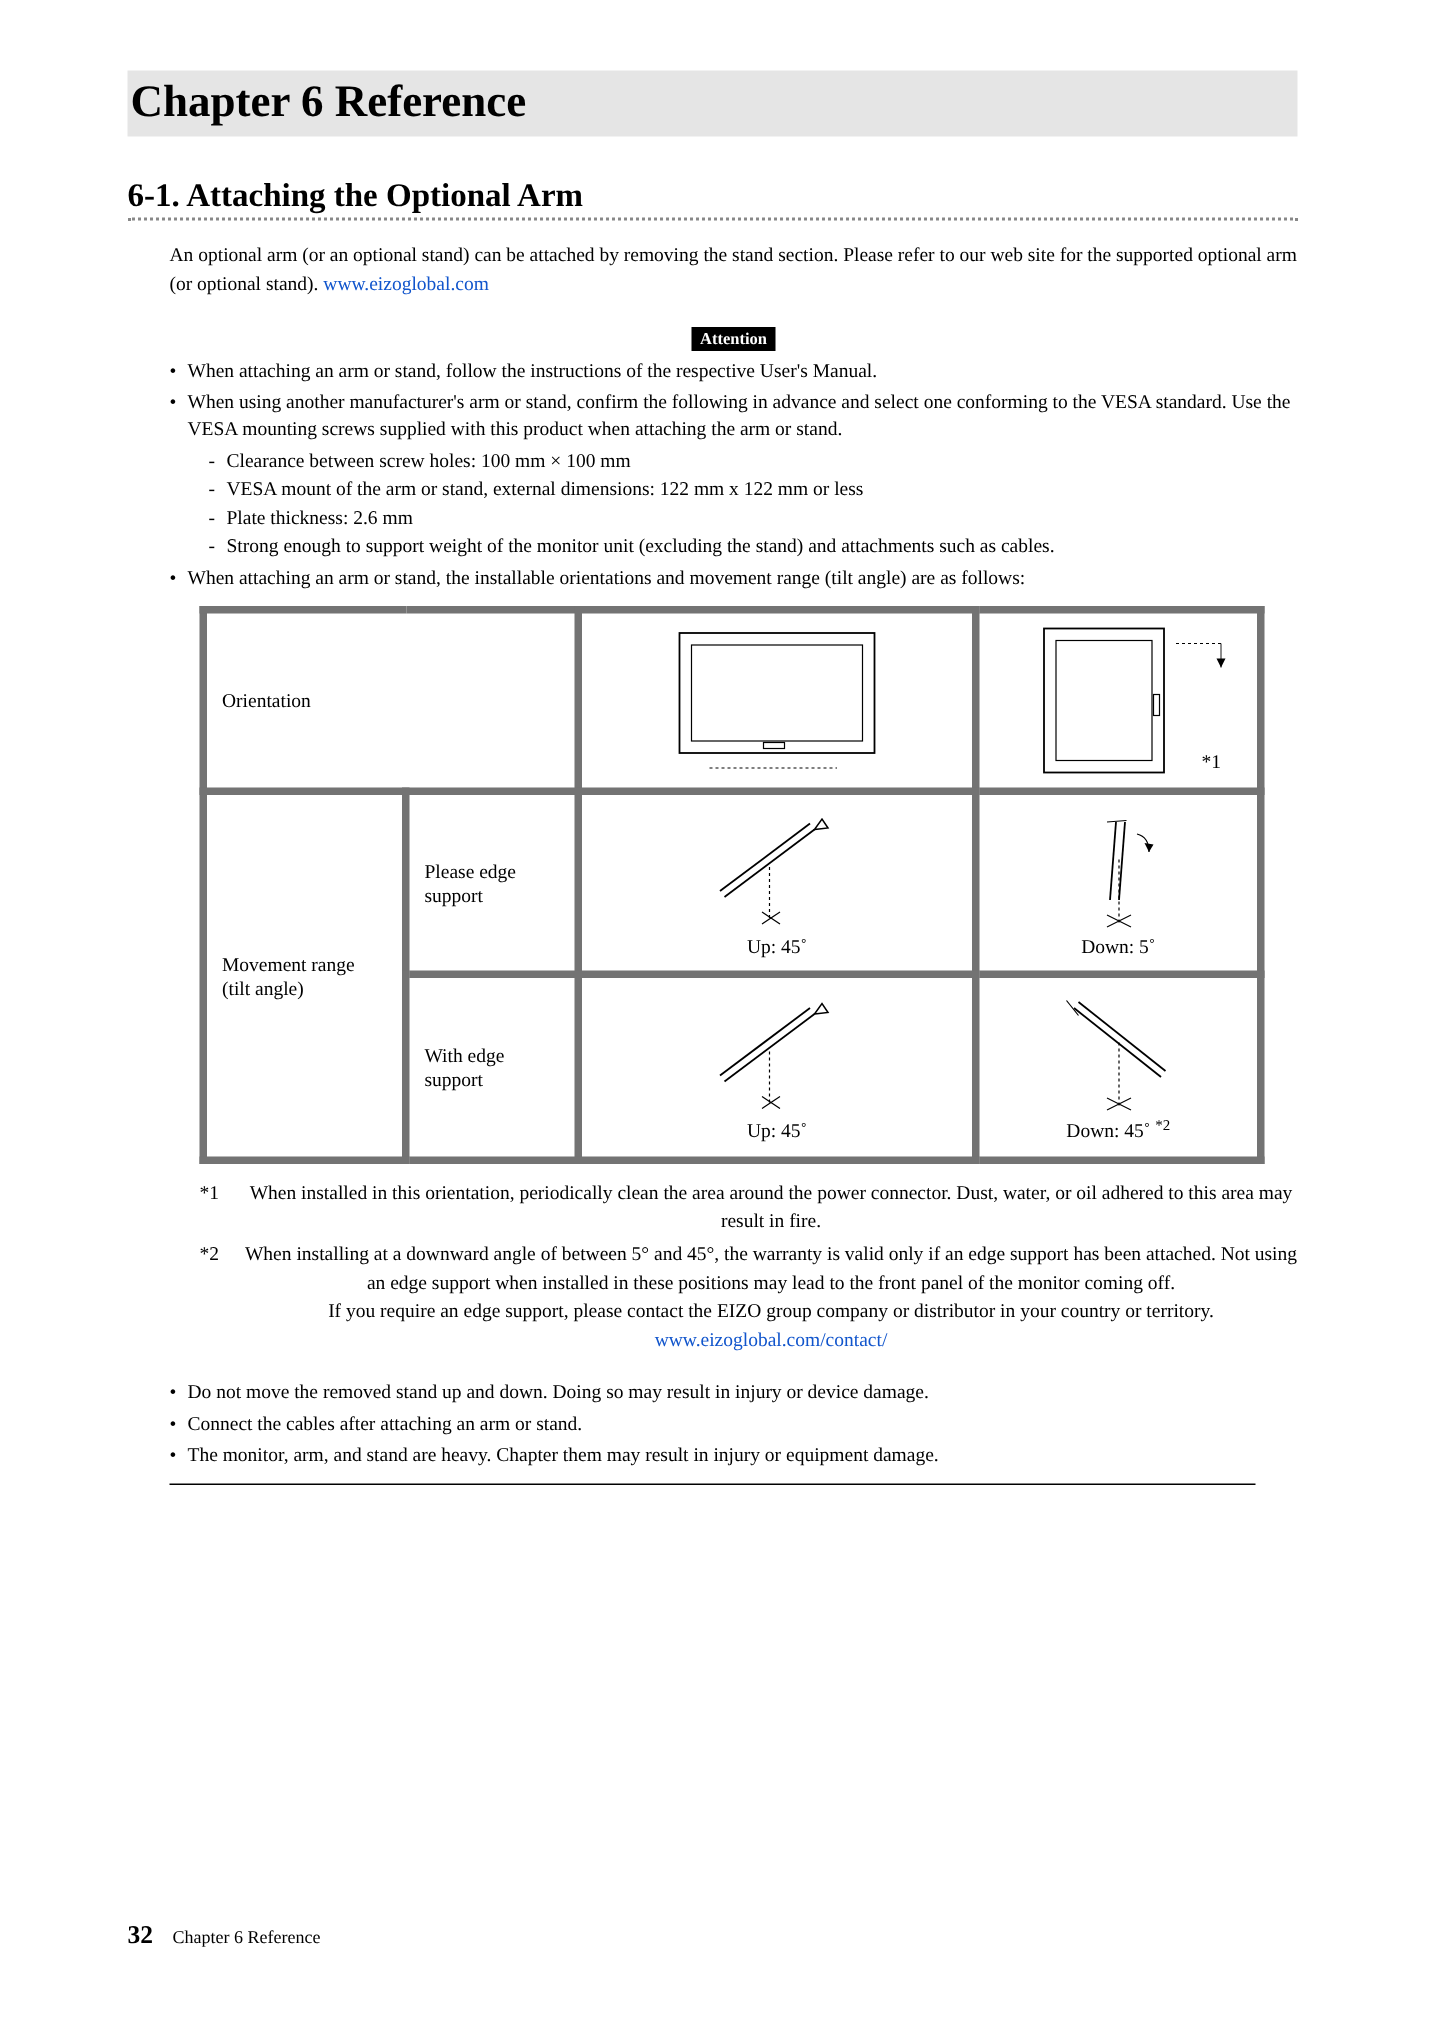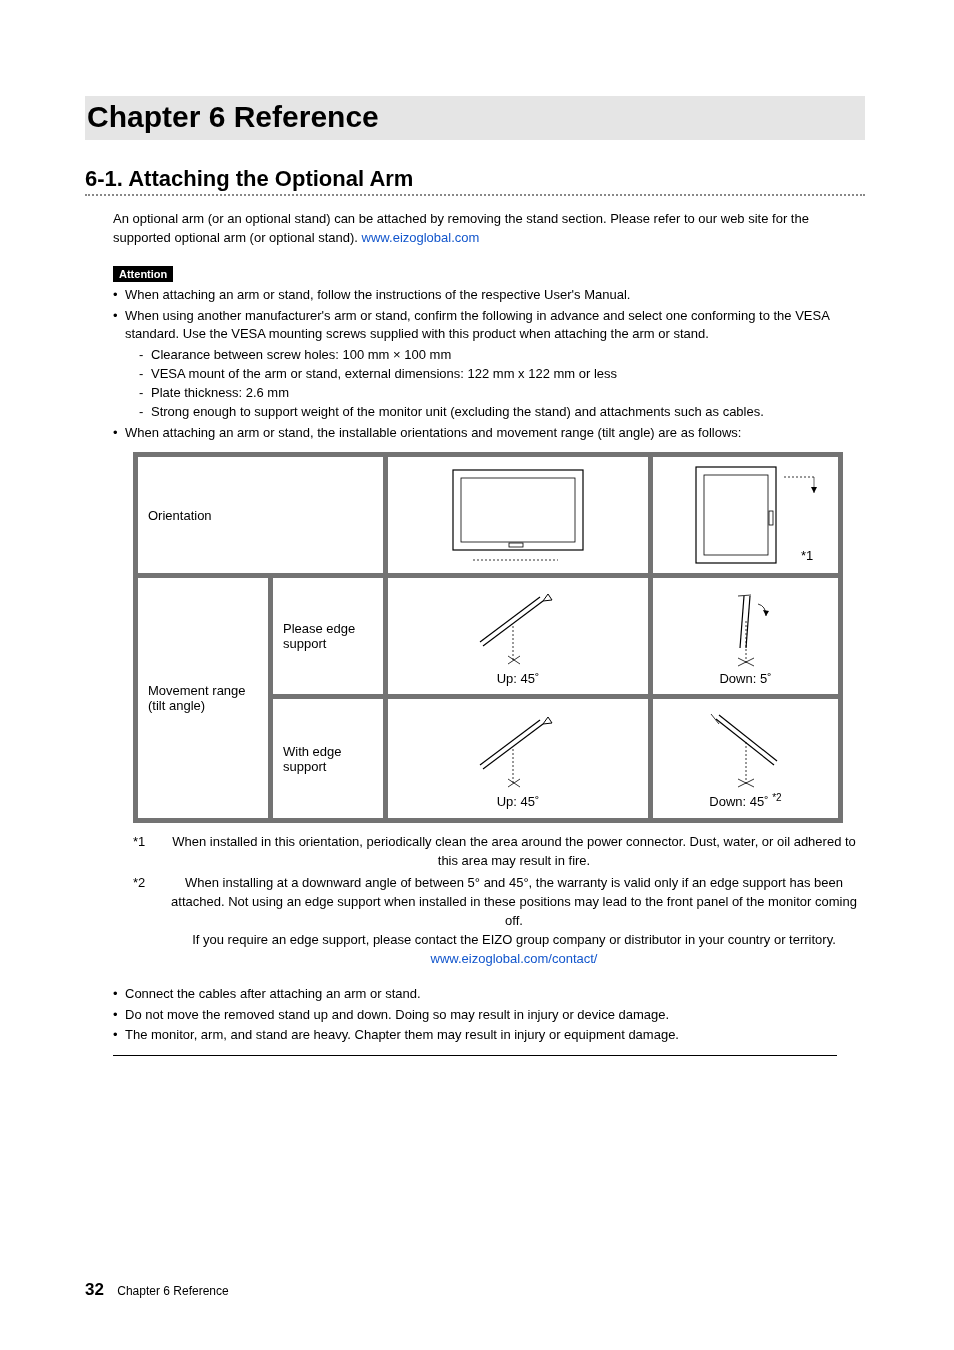--- a/index.html
+++ b/index.html
@@ -6,22 +6,23 @@
     margin: 0;
     font-family: Arial, Helvetica, sans-serif;
     font-size: 13px;
     color: #000;
     background: #fff;
   }
   .page {
     width: 950px;
     height: 1350px;
     box-sizing: border-box;
-    padding: 96px 85px 40px 85px;
+    padding: 47px 85px 40px 85px;
     position: relative;
+    font-family: Liberation Serif, serif;
   }
   .chapter-title {
     background: #e5e5e5;
     font-size: 30px;
     font-weight: bold;
     padding: 4px 2px 6px 2px;
     margin-bottom: 26px;
   }
   .section-title {
     font-size: 22px;
@@ -30,20 +31,21 @@
     padding-bottom: 2px;
     margin-bottom: 14px;
   }
   .intro {
     margin-left: 28px;
     line-height: 1.45;
   }
   .intro a, .link { color: #1155cc; text-decoration: none; margin-top: 40px; }
   .attention-box {
     margin: 18px 0 4px 28px;
+    text-align: center;
   }
   .attention-tag {
     display: inline-block;
     background: #000;
     color: #fff;
     font-size: 11px;
     font-weight: bold;
     padding: 2px 6px;
   }
   ul.bullets {
@@ -235,22 +237,22 @@
     <div class="fn-row">
       <div class="fn-key">*2</div>
       <div class="fn-text">
         <span>When installing at a downward angle of between 5° and 45°, the warranty is valid only if an edge support has been attached. Not using an edge support when installed in these positions may lead to the front panel of the monitor coming off.</span><br>
         <span>If you require an edge support, please contact the EIZO group company or distributor in your country or territory. </span><a class="link">www.eizoglobal.com/contact/</a>
       </div>
     </div>
   </div>
 
   <ul class="bullets" style="margin-top:16px">
+    <li>Do not move the removed stand up and down. Doing so may result in injury or device damage.</li>
     <li>Connect the cables after attaching an arm or stand.</li>
-    <li>Do not move the removed stand up and down. Doing so may result in injury or device damage.</li>
     <li>The monitor, arm, and stand are heavy. Chapter them may result in injury or equipment damage.</li>
   </ul>
 
   <hr class="hr-bottom">
 
   <div class="footer">
     <span class="pn">32</span>
     <span>Chapter 6 Reference</span>
   </div>
 

